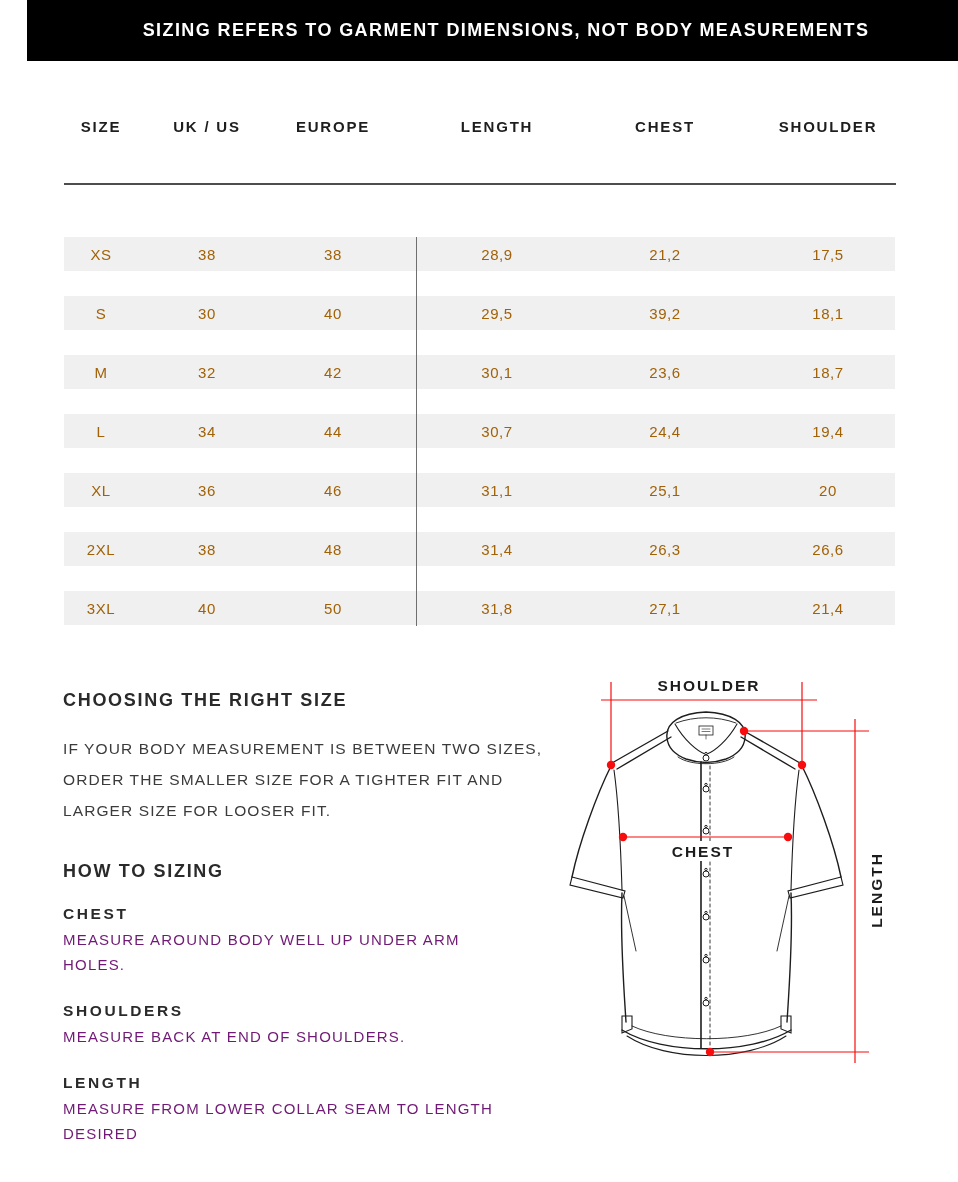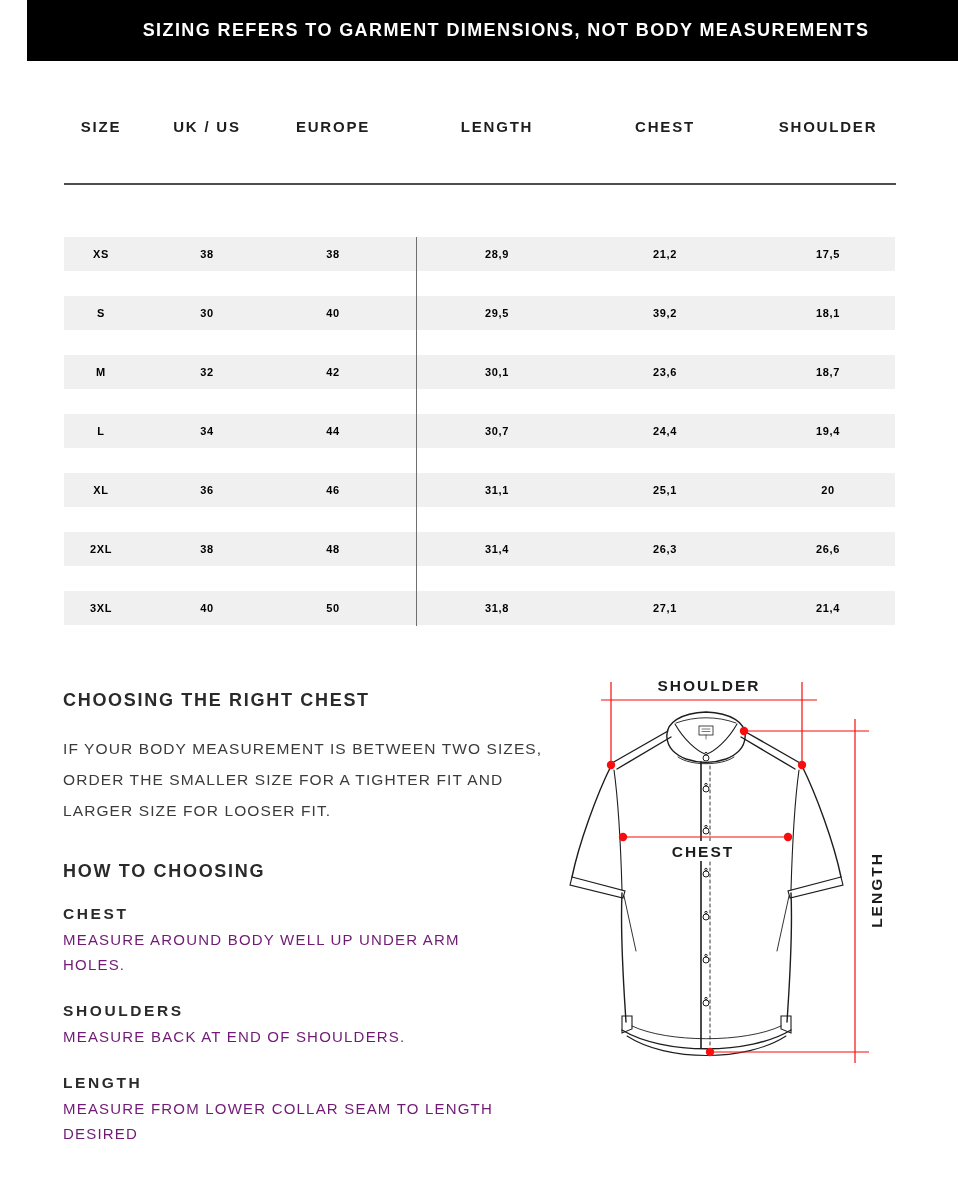--- a/index.html
+++ b/index.html
@@ -13,21 +13,21 @@
     display:flex;align-items:center;justify-content:center;margin-left:27px;
   }
   .banner span{
     color:#fff;font-size:18px;font-weight:700;letter-spacing:1.4px;white-space:nowrap;
   }
   
   .table-head{position:absolute;left:64px;top:116px;width:831px;height:20px;}
   .table-head .cell{font-weight:700;font-size:15px;letter-spacing:1.8px;color:#1e1e1e;}
   .cell{
     position:absolute;top:50%;transform:translate(-50%,-50%);
-    white-space:nowrap;font-size:11px;font-weight:700;letter-spacing:.6px;color:#000000;
+    white-space:nowrap;font-size:15px;font-weight:400;letter-spacing:.6px;color:#a16207;
   }
   .c1{left:37px;} .c2{left:143px;} .c3{left:269px;} .c4{left:433px;} .c5{left:601px;} .c6{left:764px;}
   .head-rule{position:absolute;left:64px;top:183px;width:832px;height:2px;background:#4d4d4d;}
   .tbody{position:absolute;left:64px;top:237px;width:831px;}
   .trow{position:absolute;left:0;width:831px;height:34px;background:#f0f0f0;}
   .col-divider{position:absolute;left:416px;top:237px;width:1px;height:389px;background:#6f6f6f;}
   
   .info{position:absolute;left:63px;top:691px;width:505px;}
   .section-heading{
     margin:0;font-size:18px;font-weight:700;letter-spacing:1.7px;color:#2a2a2a;line-height:18px;
@@ -131,24 +131,24 @@
     <span class="cell c3">50</span>
     <span class="cell c4">31,8</span>
     <span class="cell c5">27,1</span>
     <span class="cell c6">21,4</span>
   </div>
 </div>
   <div class="col-divider"></div>
 </section>
 
 <section class="info">
-  <h2 class="section-heading">CHOOSING THE RIGHT CHEST</h2>
+  <h2 class="section-heading">CHOOSING THE RIGHT SIZE</h2>
   <p class="lead">IF YOUR BODY MEASUREMENT IS BETWEEN TWO SIZES, ORDER THE SMALLER SIZE FOR A TIGHTER FIT AND LARGER SIZE FOR LOOSER FIT.</p>
 
-  <h2 class="section-heading htm-heading">HOW TO CHOOSING</h2>
+  <h2 class="section-heading htm-heading">HOW TO SIZING</h2>
 
   <div class="measure-item">
     <h3>CHEST</h3>
     <p>MEASURE AROUND BODY WELL UP UNDER ARM HOLES.</p>
   </div>
   <div class="measure-item">
     <h3>SHOULDERS</h3>
     <p>MEASURE BACK AT END OF SHOULDERS.</p>
   </div>
   <div class="measure-item">

